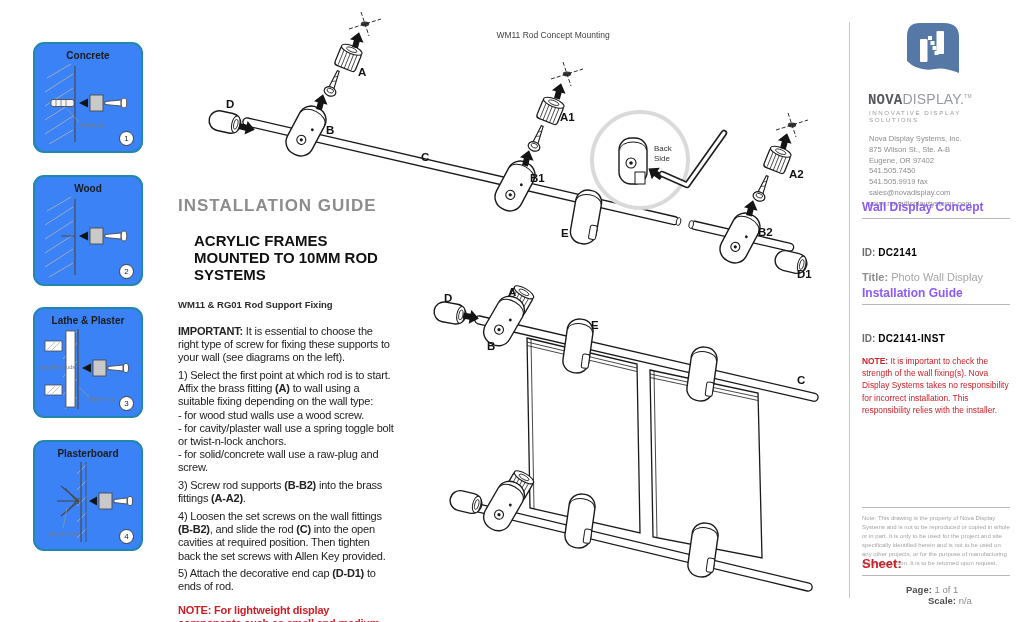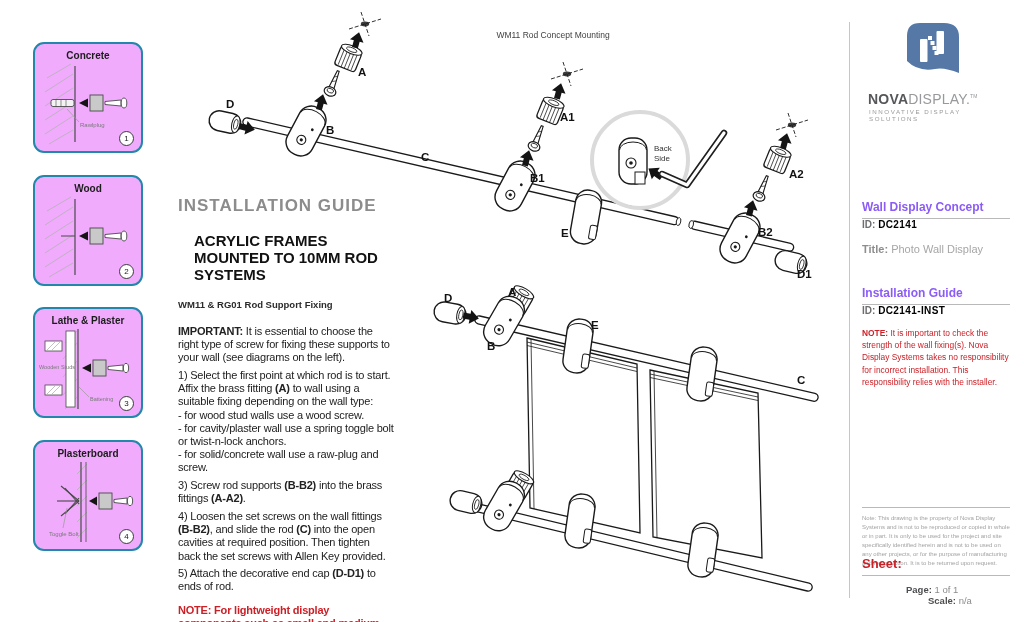--- a/index.html
+++ b/index.html
@@ -3,21 +3,21 @@
 <meta charset="utf-8">
 <style>
   html,body{margin:0;padding:0;}
   body{width:1024px;height:622px;background:#fff;position:relative;overflow:hidden;
        font-family:"Liberation Sans",sans-serif;color:#222;}
   svg text{font-family:"Liberation Sans",sans-serif;}
   .layer{position:absolute;left:0;top:0;}
 
   
   .wall-panel{position:absolute;left:33px;width:110px;height:111px;border:2px solid #2187ab;
-              border-radius:11px;background:#f0abfc;box-sizing:border-box;}
+              border-radius:11px;background:#3b82f6;box-sizing:border-box;}
   .wall-panel .wp-title{text-align:center;font-size:10px;font-weight:bold;color:#1c1c1c;margin-top:6px;}
   .wall-panel .wp-num{position:absolute;right:7px;bottom:5px;width:13px;height:13px;border:1px solid #3c3c3c;
               border-radius:50%;font-size:8px;line-height:13px;text-align:center;color:#1c1c1c;background:#fff;}
   .wall-panel svg{position:absolute;left:2px;top:16px;}
 
   
   .guide{position:absolute;left:178px;top:196px;width:216px;z-index:2;}
   .g-heading{font-size:17px;font-weight:bold;color:#8c8c8c;letter-spacing:1px;margin:0 0 8px 0;}
   .g-sub1{font-size:15px;font-weight:bold;color:#111;margin:16px;}
   .g-sub2{font-size:9.5px;font-weight:bold;color:#2b2b2b;margin:1px 0 0 0;}
@@ -26,28 +26,28 @@
   .g-note{color:#cc2027;font-weight:bold;margin-top:10px;line-height:1.25;}
 
   .diagram-title{position:absolute;left:453px;top:30px;width:200px;text-align:center;
                  font-size:8.5px;color:#3f3f3f;z-index:2;}
 
   
   .v-divider{position:absolute;left:849px;top:22px;width:1px;height:576px;background:#c6c6c6;}
   .sb{position:absolute;left:862px;width:148px;z-index:2;}
   .sb-logoblock{top:20px;}
   .brandline{margin:5px 0 0 6px;font-size:14px;letter-spacing:0.2px;}
-  .brand-bold{font-weight:bold;color:#56575a;}
+  .brand-bold{font-weight:bold;color:#56575a;font-family:Liberation Mono, monospace;}
   .brand-light{color:#97999c;}
   .brand-tm{font-size:5px;color:#97999c;vertical-align:super;}
   .tagline{margin:1px 0 0 7px;font-size:6.2px;letter-spacing:1.55px;color:#9a9a9a;}
   .contact{margin:11px 0 0 7px;font-size:7.6px;line-height:1.42;color:#8d8d8d;}
   .rule{border:0;border-top:1px solid #b9b9b9;margin:4px 0 0 0;}
   .sec-head{font-size:12px;font-weight:bold;color:#8b5cf6;margin:0;}
-  .id-row{margin-top:0;font-size:10px;}
+  .id-row{margin-top:28px;font-size:10px;}
   .id-label{font-weight:bold;color:#6d6e70;}
   .id-value{font-weight:bold;color:#000;letter-spacing:0.4px;}
   .title-row{margin-top:13px;font-size:11px;}
   .title-label{font-weight:bold;color:#8e8e8e;}
   .title-value{color:#a6a6a6;}
   .sb-note{margin-top:11px;font-size:8.4px;line-height:1.45;color:#cc2027;}
   .sb-note b{font-weight:bold;}
   .legal{margin-top:6px;font-size:6px;line-height:1.5;color:#a3a3a3;}
   .sheet-head{font-size:13px;font-weight:bold;color:#cc2027;margin:0;}
   .ps-row{margin-top:8px;font-size:9.5px;padding-left:44px;}
@@ -360,20 +360,29 @@
         <rect x="24.5" y="19" width="4" height="4"></rect>
         <rect x="26.5" y="24" width="4" height="4"></rect>
         <rect x="28.5" y="29" width="4" height="4"></rect>
       </g>
     </g>
   </svg>
   <div class="brandline">
     <span class="brand-bold">NOVA</span><span class="brand-light">DISPLAY.</span><span class="brand-tm">TM</span>
   </div>
   <div class="tagline">INNOVATIVE DISPLAY SOLUTIONS</div>
+  <div class="contact">
+      <div class="contact-line">Nova Display Systems, Inc.</div>
+      <div class="contact-line">875 Wilson St., Ste. A-B</div>
+      <div class="contact-line">Eugene, OR 97402</div>
+      <div class="contact-line">541.505.7450</div>
+      <div class="contact-line">541.505.9919 fax</div>
+      <div class="contact-line">sales@novadisplay.com</div>
+      <div class="contact-line">www.novadisplaysystems.com</div>
+    </div>
 </div>
 
 <div class="sb" style="top:200px">
   <h3 class="sec-head">Wall Display Concept</h3>
   <hr class="rule">
   <div class="id-row">
     <span class="id-label">ID:</span>
     <span class="id-value">DC2141</span>
   </div>
   <div class="title-row">

